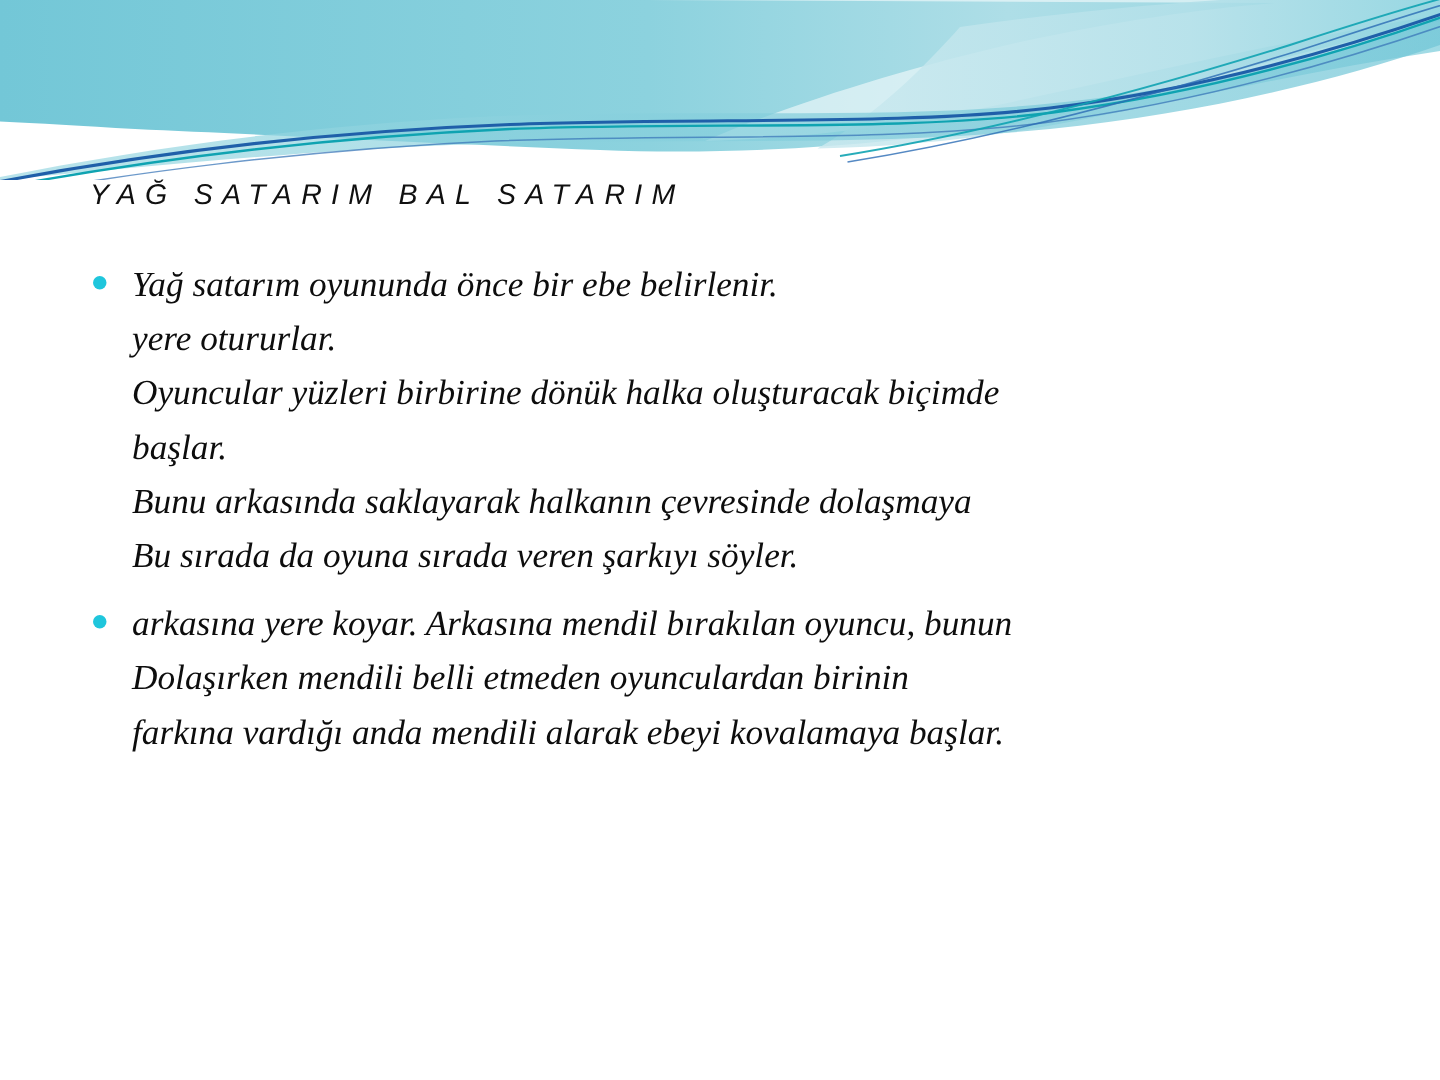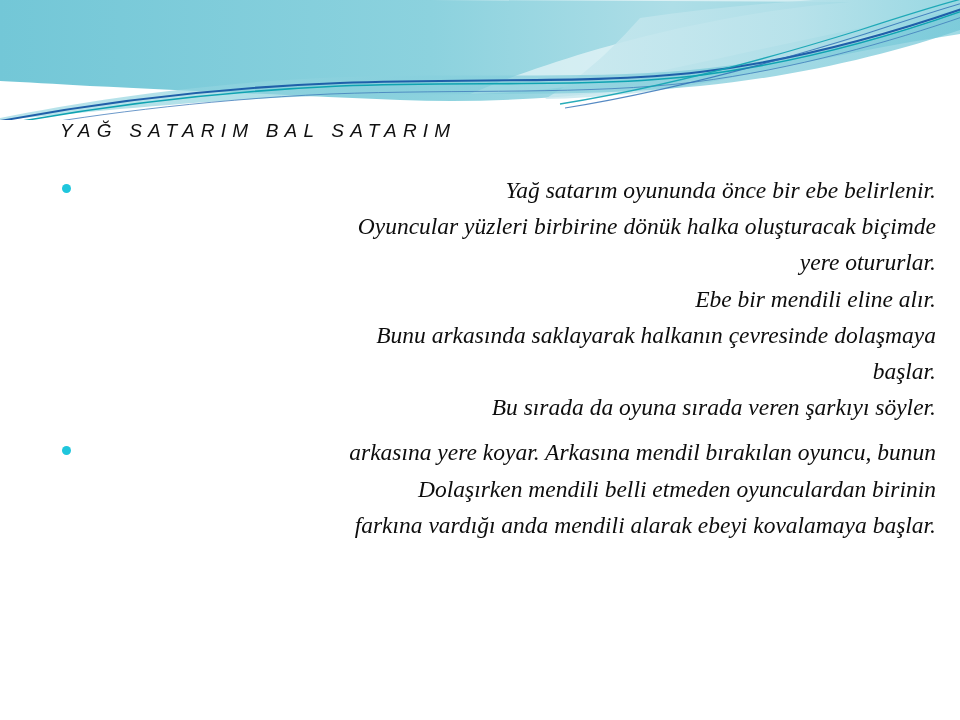--- a/index.html
+++ b/index.html
@@ -54,21 +54,20 @@
     color: #101010;
     white-space: nowrap;
   }
 
   
   #body-placeholder {
     position: absolute;
     left: 56px;
     top: 172px;
     width: 880px;
-    text-align: right;
   }
 
   .bullet-para {
     position: relative;
     padding-left: 32px;
     margin: 0 0 9px 0;
     font-family: "Liberation Serif", serif;
     font-style: italic;
     font-weight: 400;
     font-size: 23.5px;
@@ -172,25 +171,24 @@
     </svg>
   </div>
 
   <div id="slide-title">YAĞ SATARIM BAL SATARIM</div>
 
   <div id="body-placeholder">
 
     <div class="bullet-para">
       <span class="bullet-marker"></span>
       <span class="para-line">Yağ satarım oyununda önce bir ebe belirlenir.</span>
+      <span class="para-line">yere otururlar.</span>
       <span class="para-line">Oyuncular yüzleri birbirine dönük halka oluşturacak biçimde</span>
-      <span class="para-line">yere otururlar.</span>
-      <span class="para-line">Ebe bir mendili eline alır.</span>
+      <span class="para-line">başlar.</span>
       <span class="para-line">Bunu arkasında saklayarak halkanın çevresinde dolaşmaya</span>
-      <span class="para-line">başlar.</span>
       <span class="para-line">Bu sırada da oyuna sırada veren şarkıyı söyler.</span>
     </div>
 
     <div class="bullet-para">
       <span class="bullet-marker"></span>
       <span class="para-line">arkasına yere koyar. Arkasına mendil bırakılan oyuncu, bunun</span>
       <span class="para-line">Dolaşırken mendili belli etmeden oyunculardan birinin</span>
       <span class="para-line">farkına vardığı anda mendili alarak ebeyi kovalamaya başlar.</span>
     </div>
 

